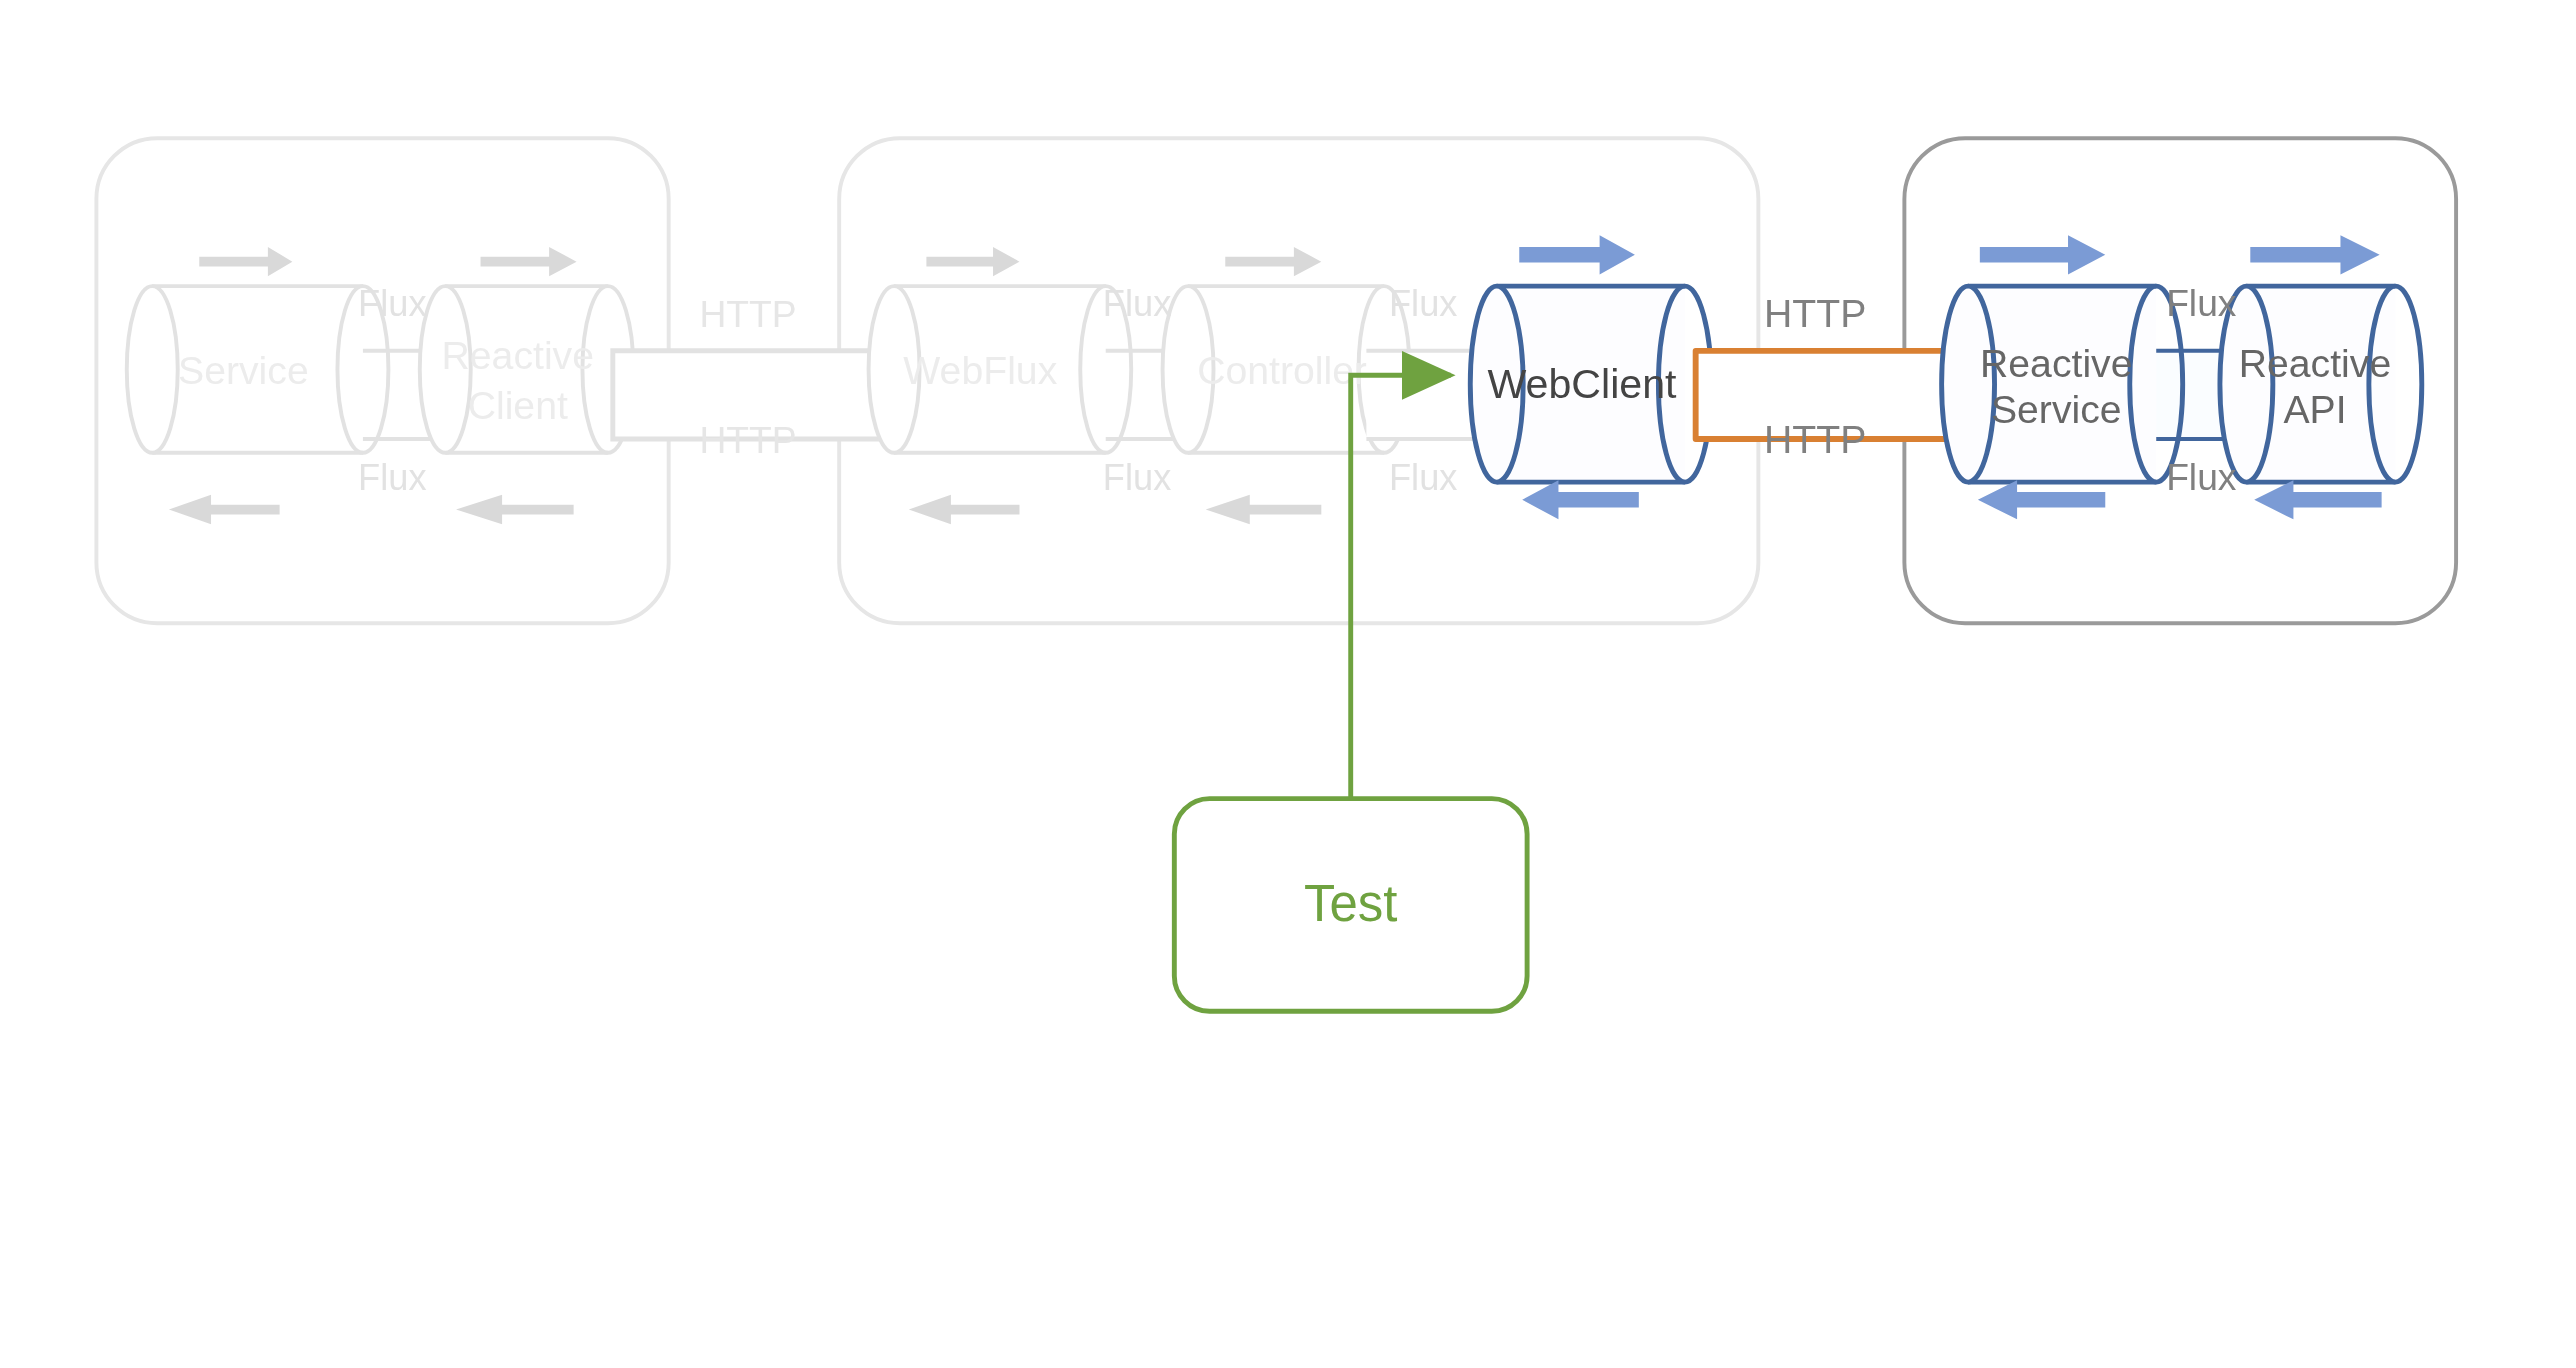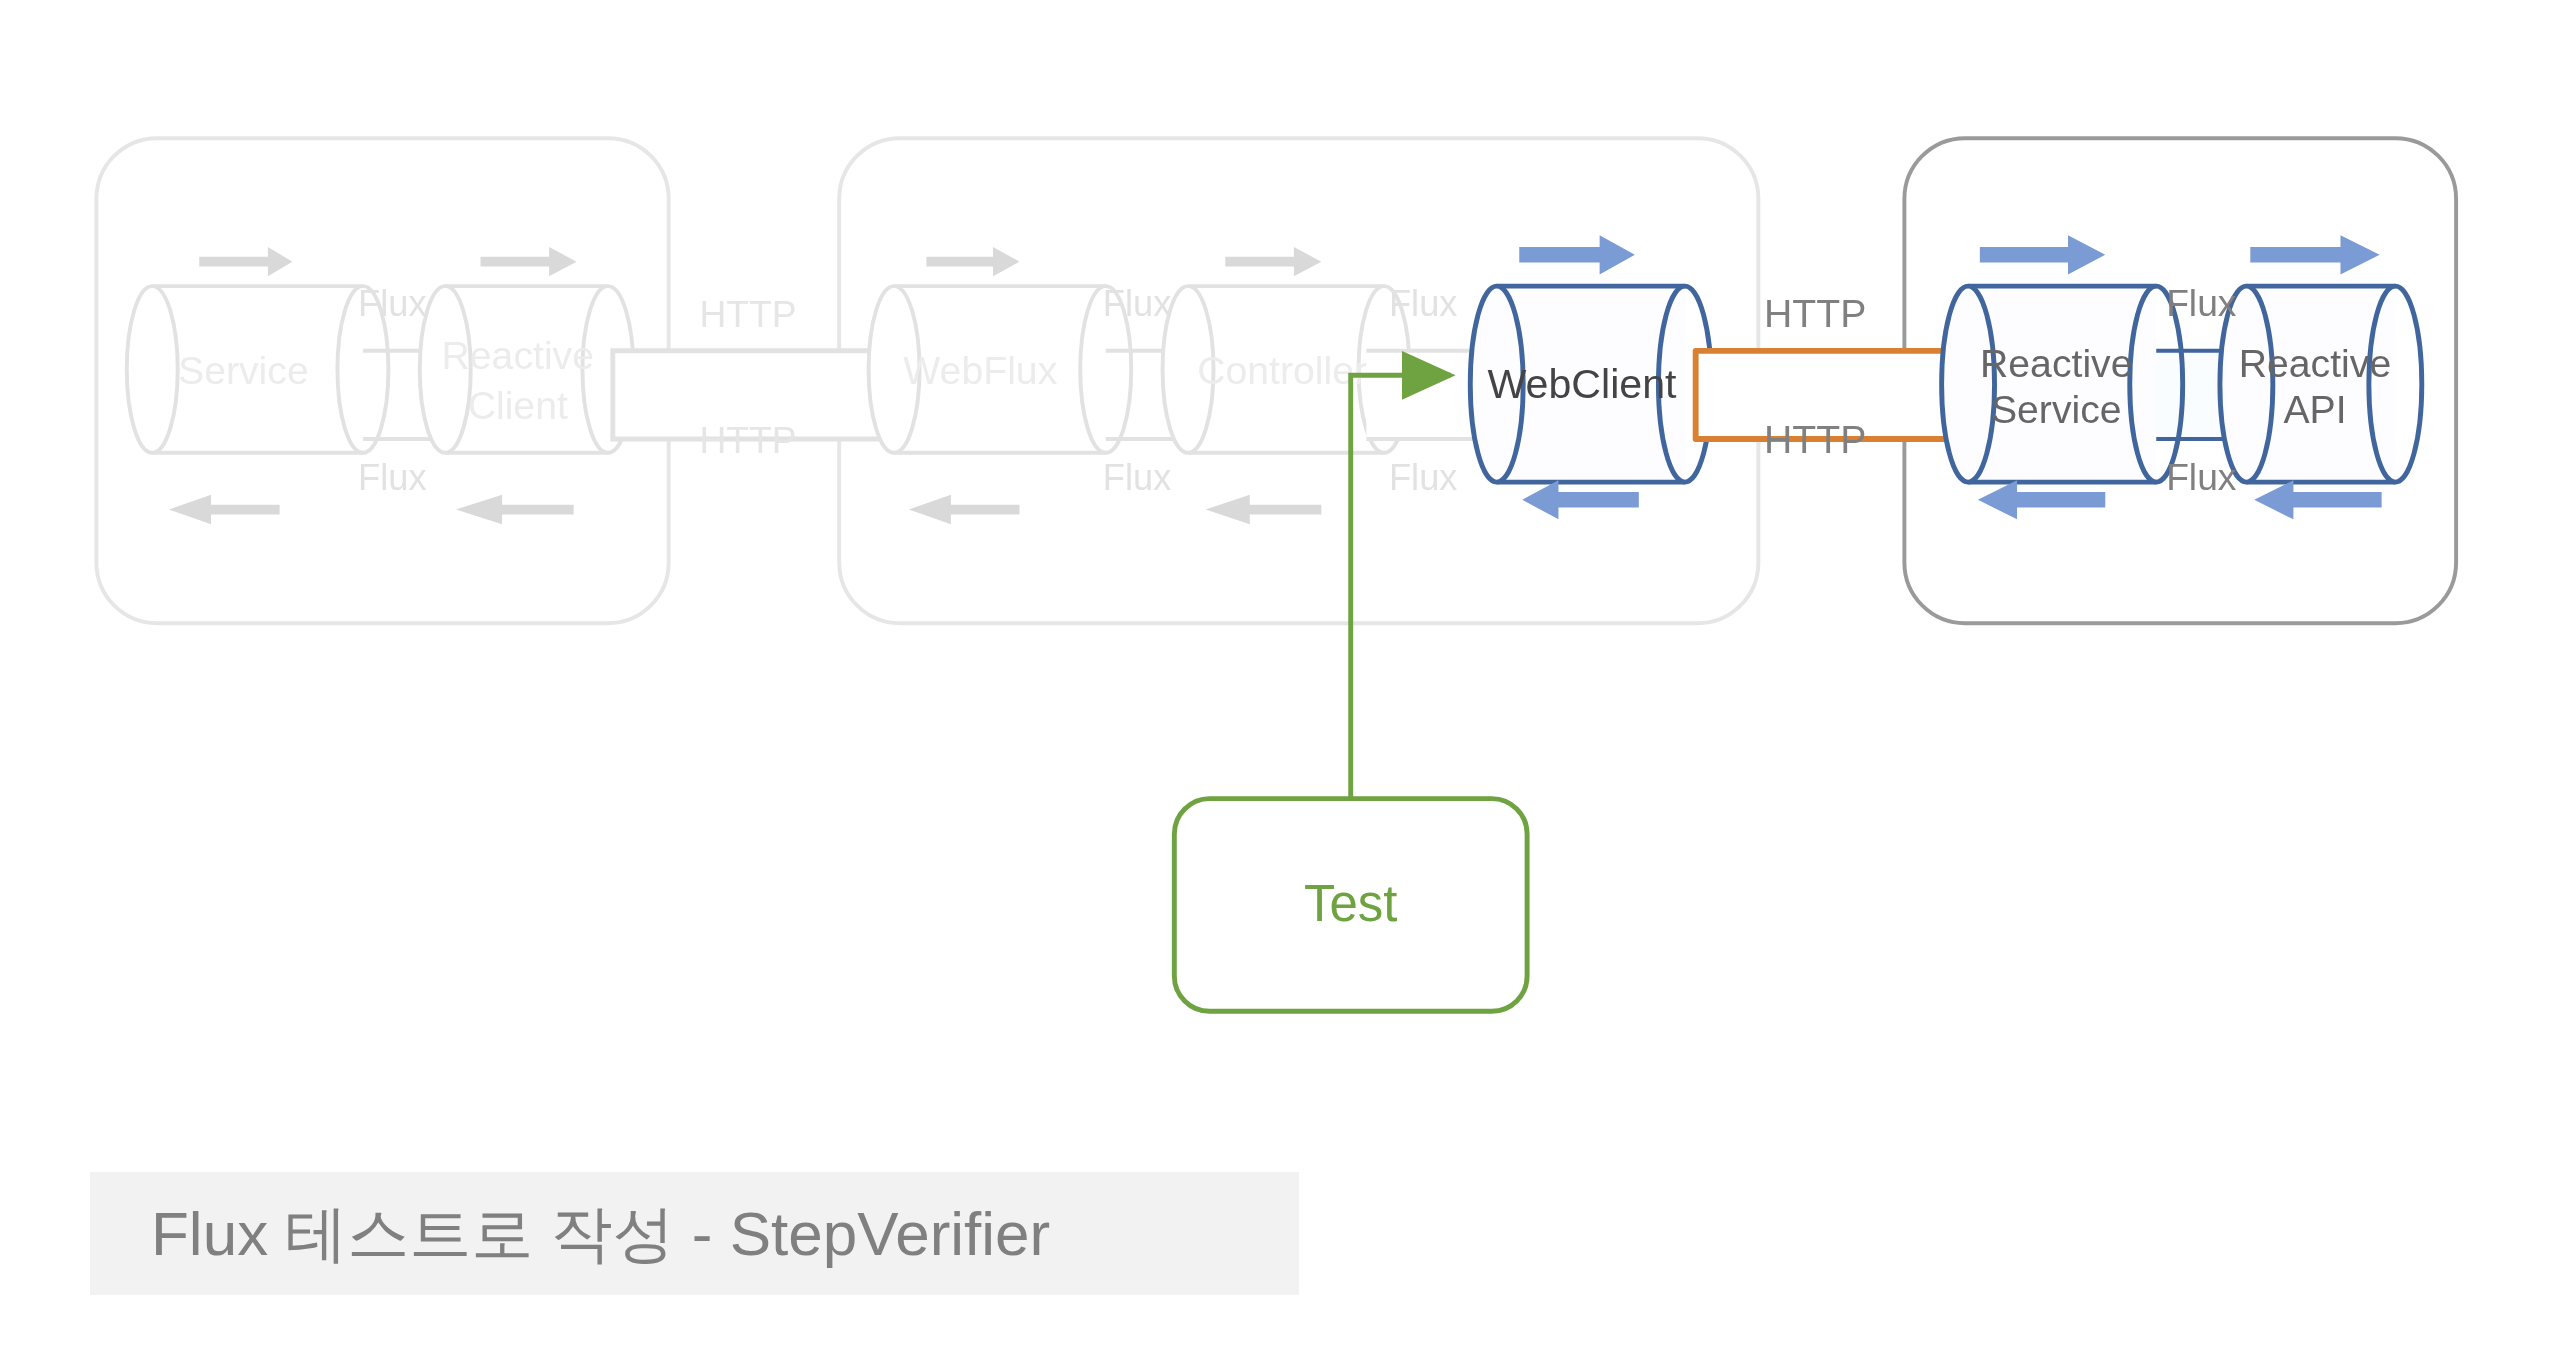--- a/index.html
+++ b/index.html
@@ -195,18 +195,15 @@
     <g>
       <path d="M1378 818 L1378 383 L1480 383" fill="none" stroke="#6fa240" stroke-width="5" marker-end="url(#arrowGreen)"></path>
     </g>
 
     <g>
       <rect x="1198" y="815" rx="36" ry="36" width="360" height="217" fill="#ffffff" stroke="#6fa240" stroke-width="5"></rect>
       <text x="1378" y="940" text-anchor="middle" font-size="52" fill="#6fa240">Test</text>
     </g>
   </svg>
 
-  <div class="caption-box">
-    <span class="caption-text">Flux 테스트로 작성 - StepVerifier</span>
-  </div>
 
 </div>
 
 
 </body></html>

